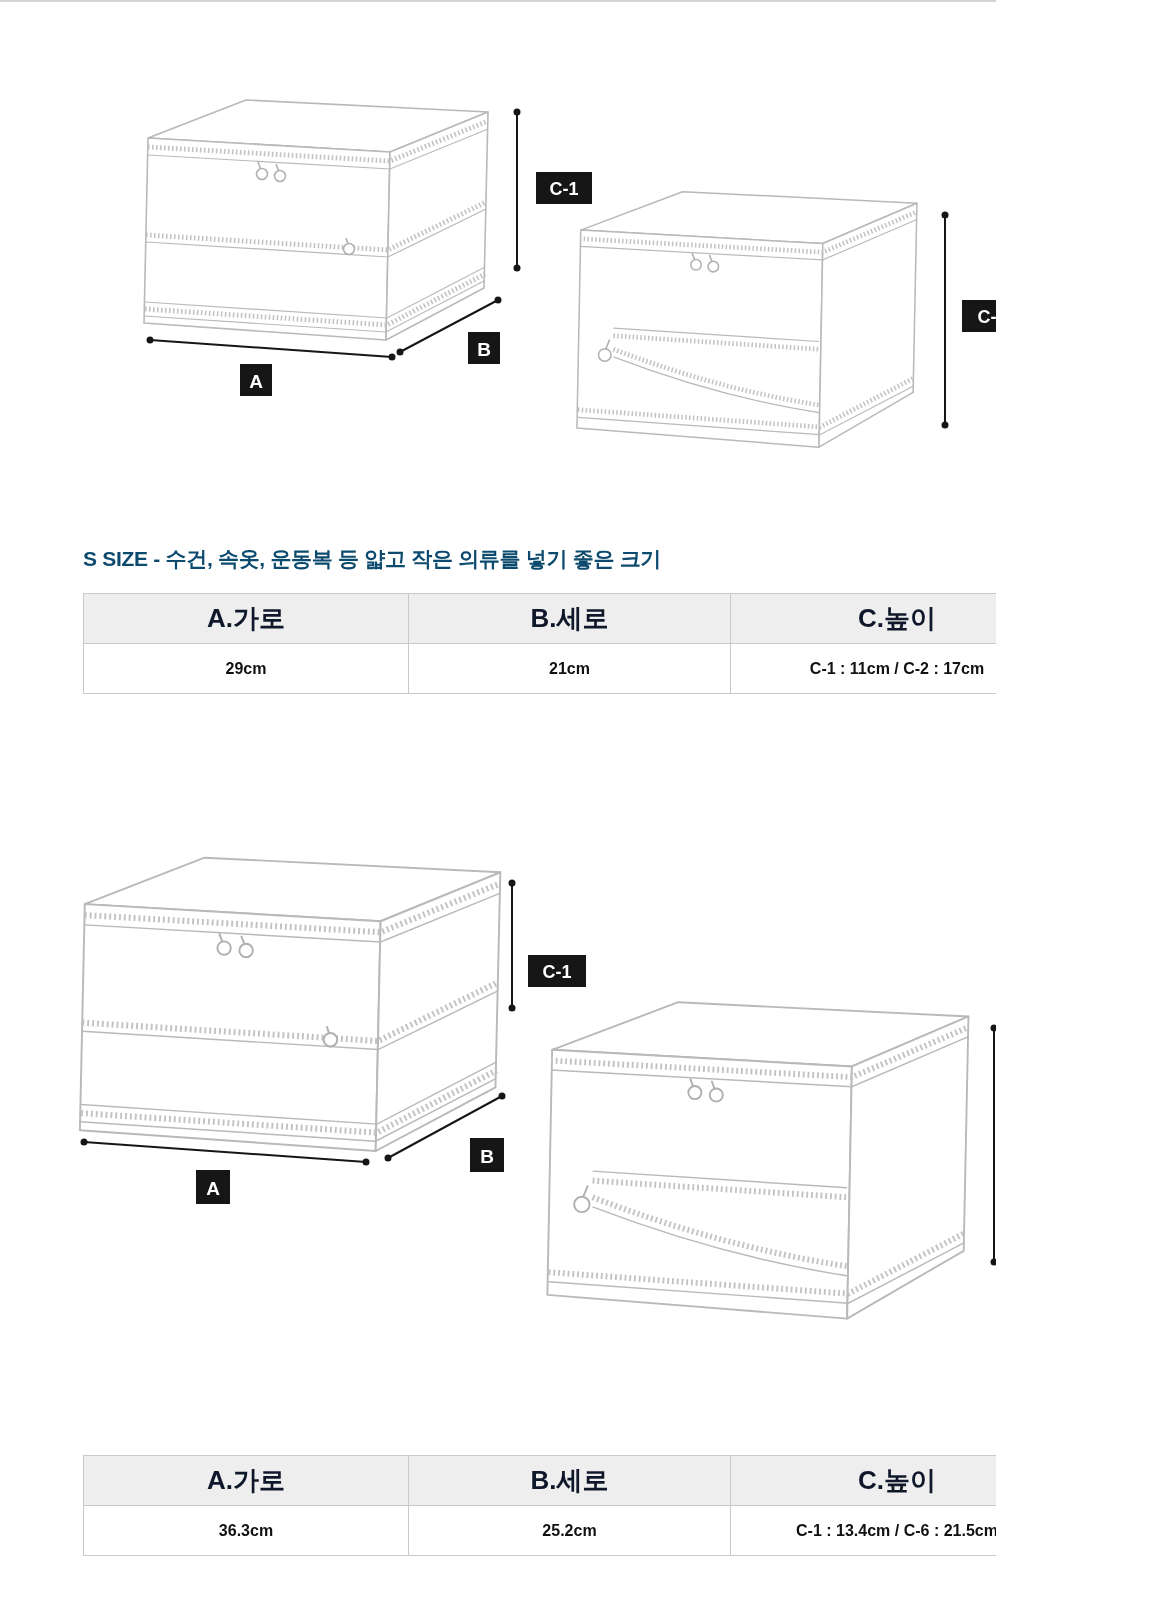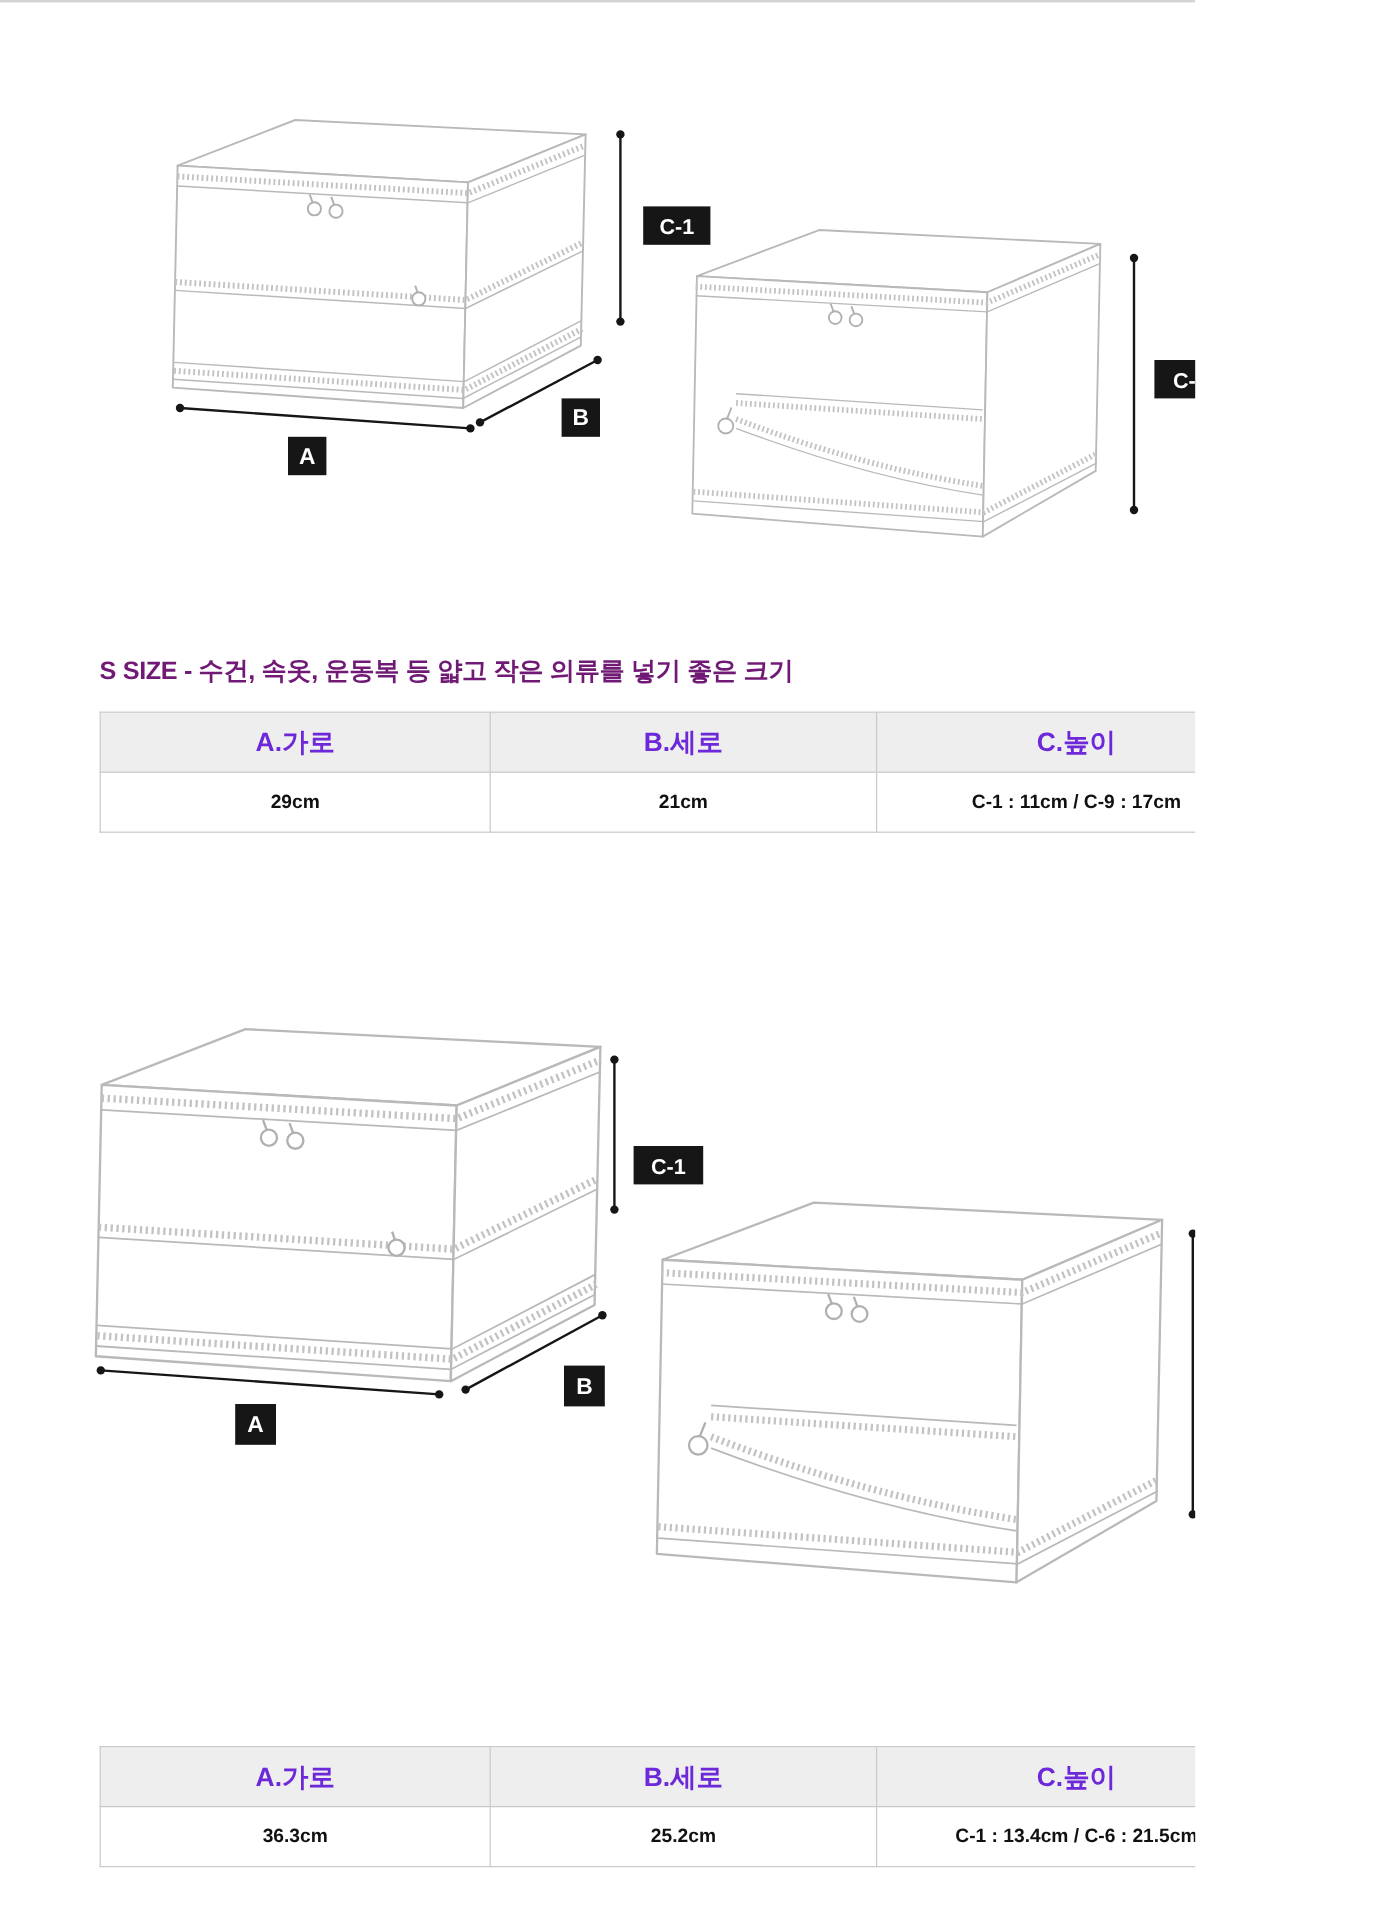--- a/index.html
+++ b/index.html
@@ -11,37 +11,37 @@
     overflow:hidden;
   }
   .top-hairline{
     position:absolute;top:0;left:0;width:100%;height:2px;background:#d4d4d4;
   }
   .illus{position:absolute;left:0;}
   #illus-s{top:0;}
   #illus-m{top:770px;}
   .section-title{
     position:absolute;left:83px;
-    font-size:21px;font-weight:700;color:#701a75;
+    font-size:21px;font-weight:700;color:#0c4a6e;
     letter-spacing:-0.3px;white-space:nowrap;
   }
   #title-s{top:545px;}
   #title-m{top:1408px;}
   .size-table{
     position:absolute;left:83px;width:980px;
     border-collapse:collapse;table-layout:fixed;
   }
   #table-s{top:593px;}
   #table-m{top:1455px;}
   .size-table td{
     border:1px solid #c9c9c9;
     text-align:center;vertical-align:middle;
     height:47px;color:#111;font-weight:700;
   }
-  .size-table tr.head td{background:#eeeeee;font-size:22px;color:#6d28d9;}
+  .size-table tr.head td{background:#eeeeee;font-size:26px;color:#0f172a;}
   .size-table tr.vals td{font-size:16px;}
   
   text.dim-label{
     font-family:"Liberation Sans", sans-serif;
     font-weight:700;fill:#ffffff;
     text-anchor:middle;dominant-baseline:central;
   }
 </style>
 </head>
 <body>
@@ -152,21 +152,21 @@
       </colgroup>
     <tbody>
         <tr class="head">
       <td>A.가로</td>
       <td>B.세로</td>
       <td>C.높이</td>
     </tr>
     <tr class="vals">
       <td>29cm</td>
       <td>21cm</td>
-      <td>C-1 : 11cm / C-9 : 17cm</td>
+      <td>C-1 : 11cm / C-2 : 17cm</td>
     </tr>
   </tbody>
     </table>
 
   <svg id="illus-m" class="illus" width="1154" height="630" viewBox="0 0 1154 630">
     <defs>
       <symbol id="box-closed-m" viewBox="0 0 360 250">
         <g fill="#fff" stroke="#b9b9b9" stroke-width="1.6" stroke-linejoin="round">
           <polygon points="106,2 348,14 250,54 8,40"></polygon>
           <polygon points="8,40 250,54 246,242 4,225"></polygon>

